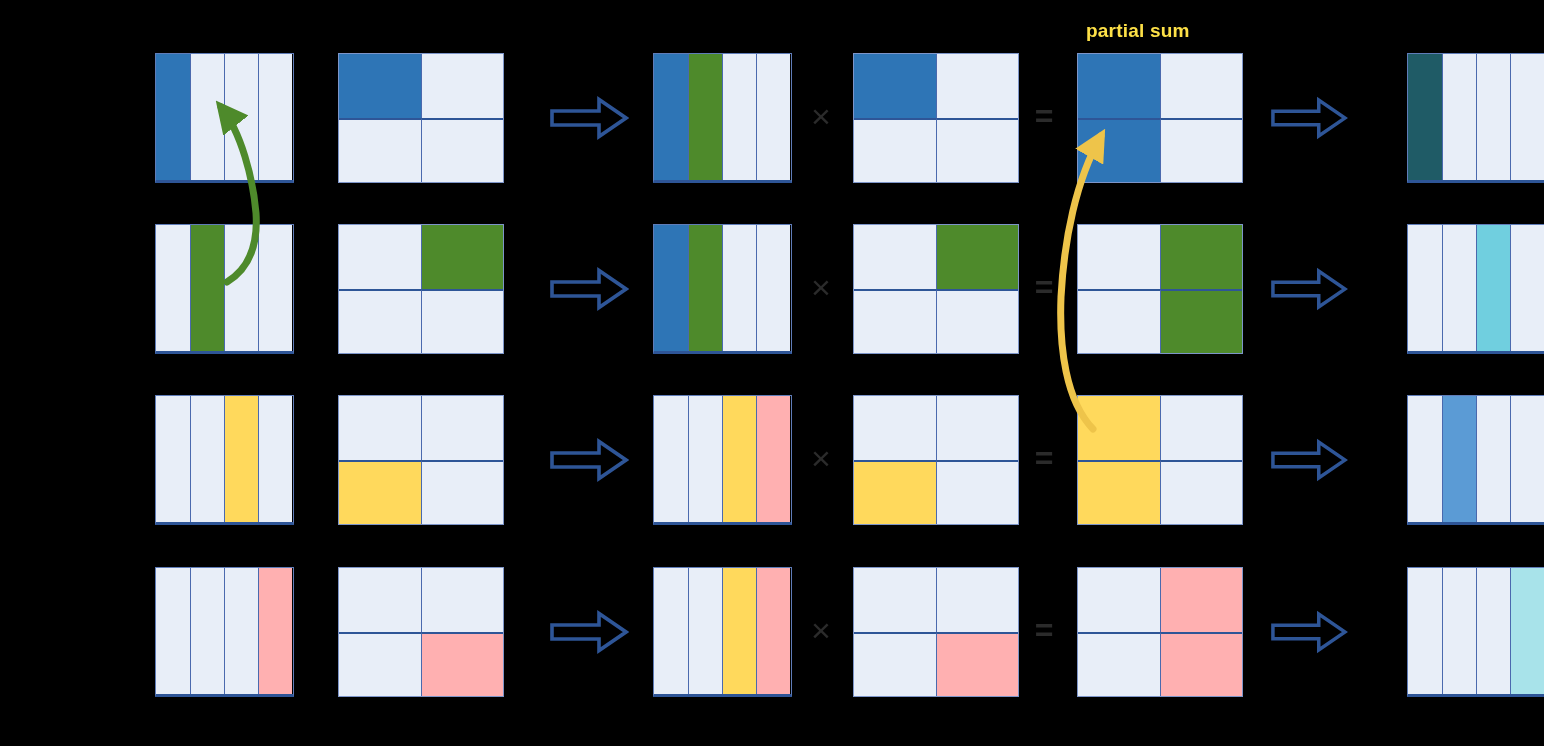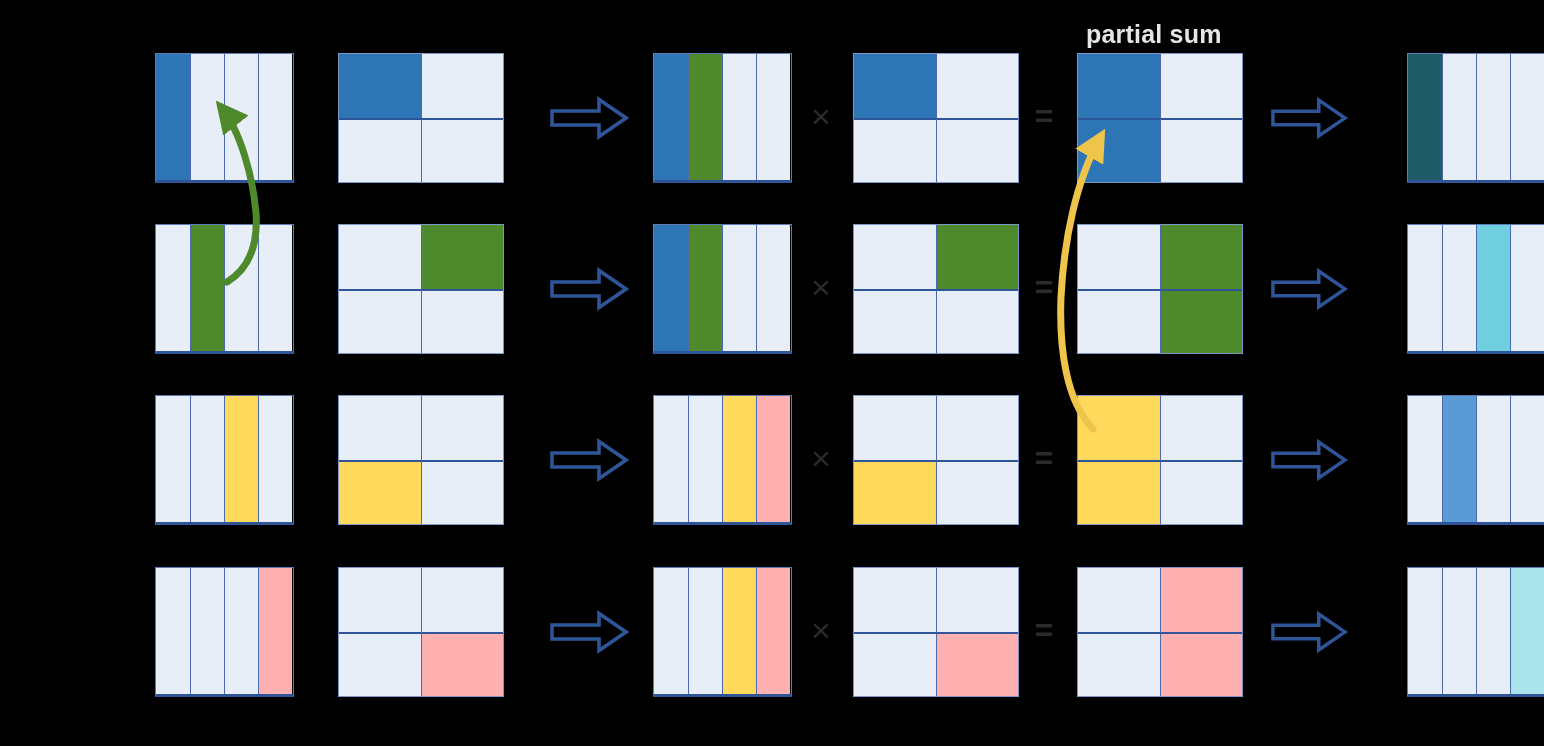--- a/index.html
+++ b/index.html
@@ -17,22 +17,22 @@
   .tcell.bottom{border-top:2px solid #2E5597;}
   .op{
     position:absolute;transform:translate(-50%,-50%);
     color:#2B2B2B;font-family:"Liberation Sans",sans-serif;line-height:1;
   }
   .op.times{font-size:34px;font-weight:500;}
   .op.equals{font-size:32px;font-weight:700;letter-spacing:0;}
   .blockarrow{position:absolute;}
   #overlay{position:absolute;left:0;top:0;pointer-events:none;}
   #psum-label{
-    position:absolute;left:1086px;top:20px;color:#e5e5e5;
-    font-size:25px;font-weight:600;letter-spacing:.2px;white-space:nowrap;
+    position:absolute;left:1086px;top:20px;color:#fde047;
+    font-size:19px;font-weight:600;letter-spacing:.2px;white-space:nowrap;
   }
 </style>
 </head>
 <body>
 
 <div id="canvas">
 
 <div class="mx vec" style="left: 155px; top: 53px; width: 139px; height: 130px;">
       <div class="cell vcell" style="left: 0px; width: 34px; background: rgb(46, 117, 182);"></div>
       <div class="cell vcell inner" style="left: 34px; width: 34px; background: rgb(232, 238, 248);"></div>

